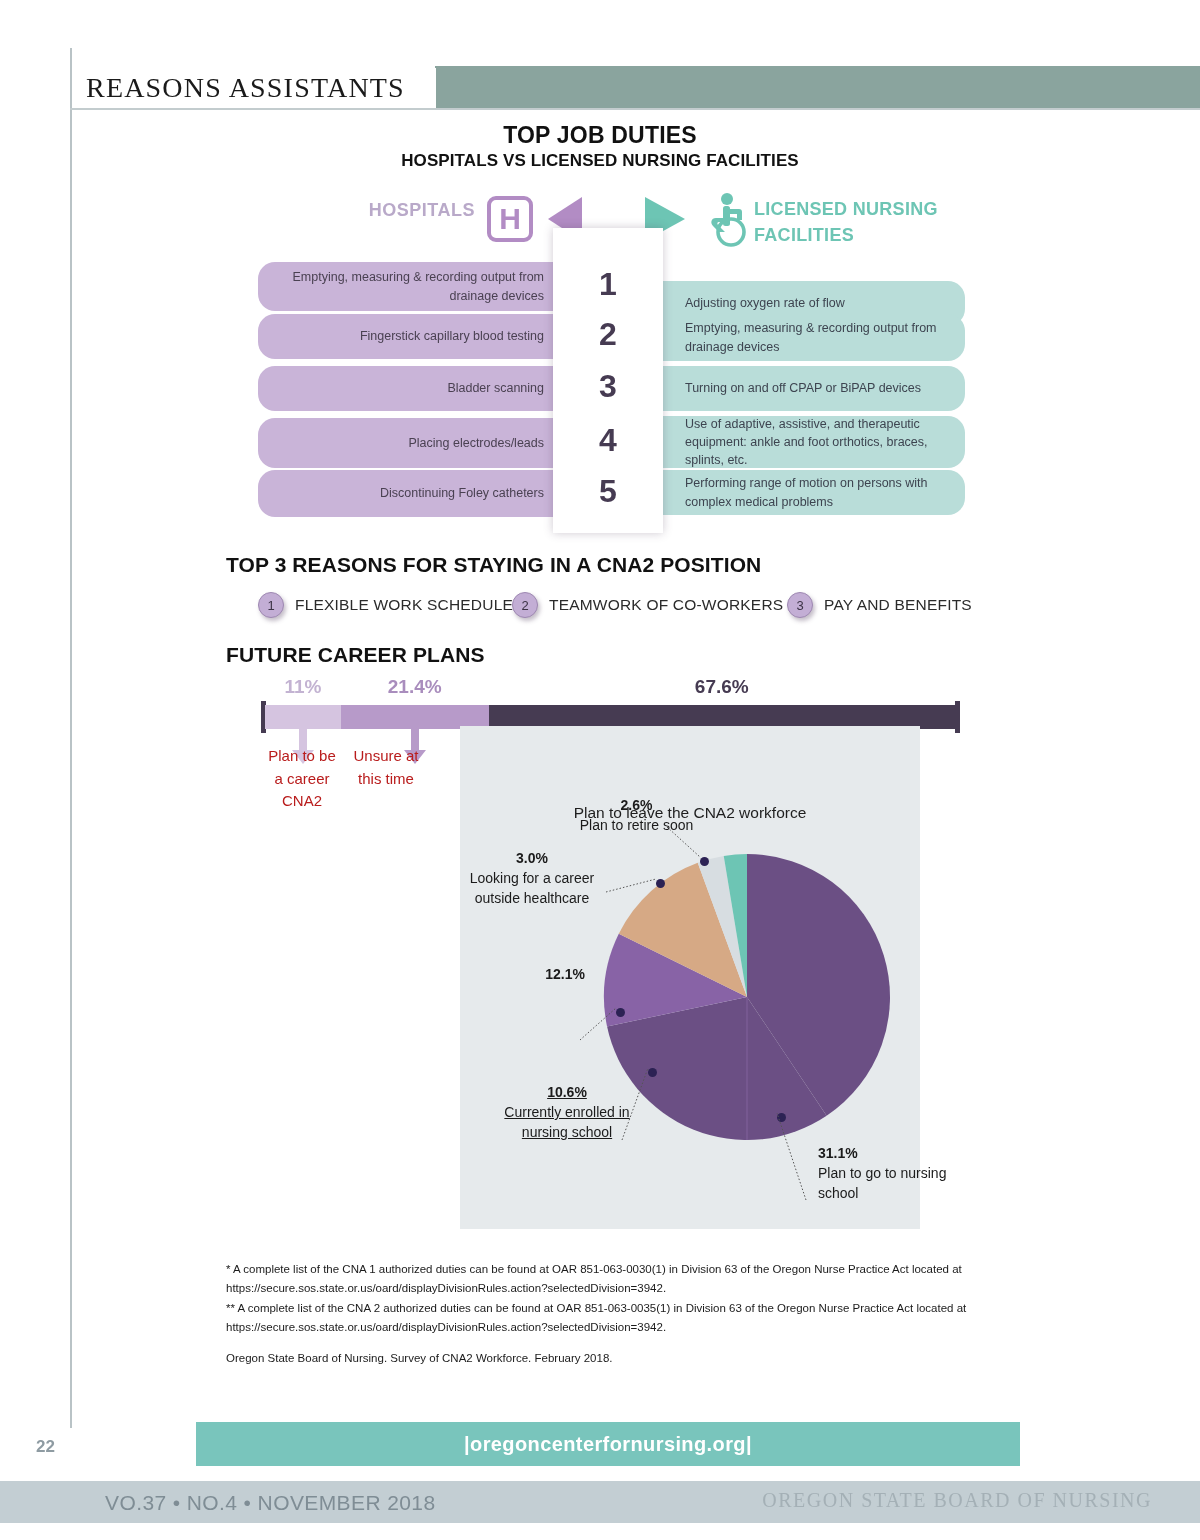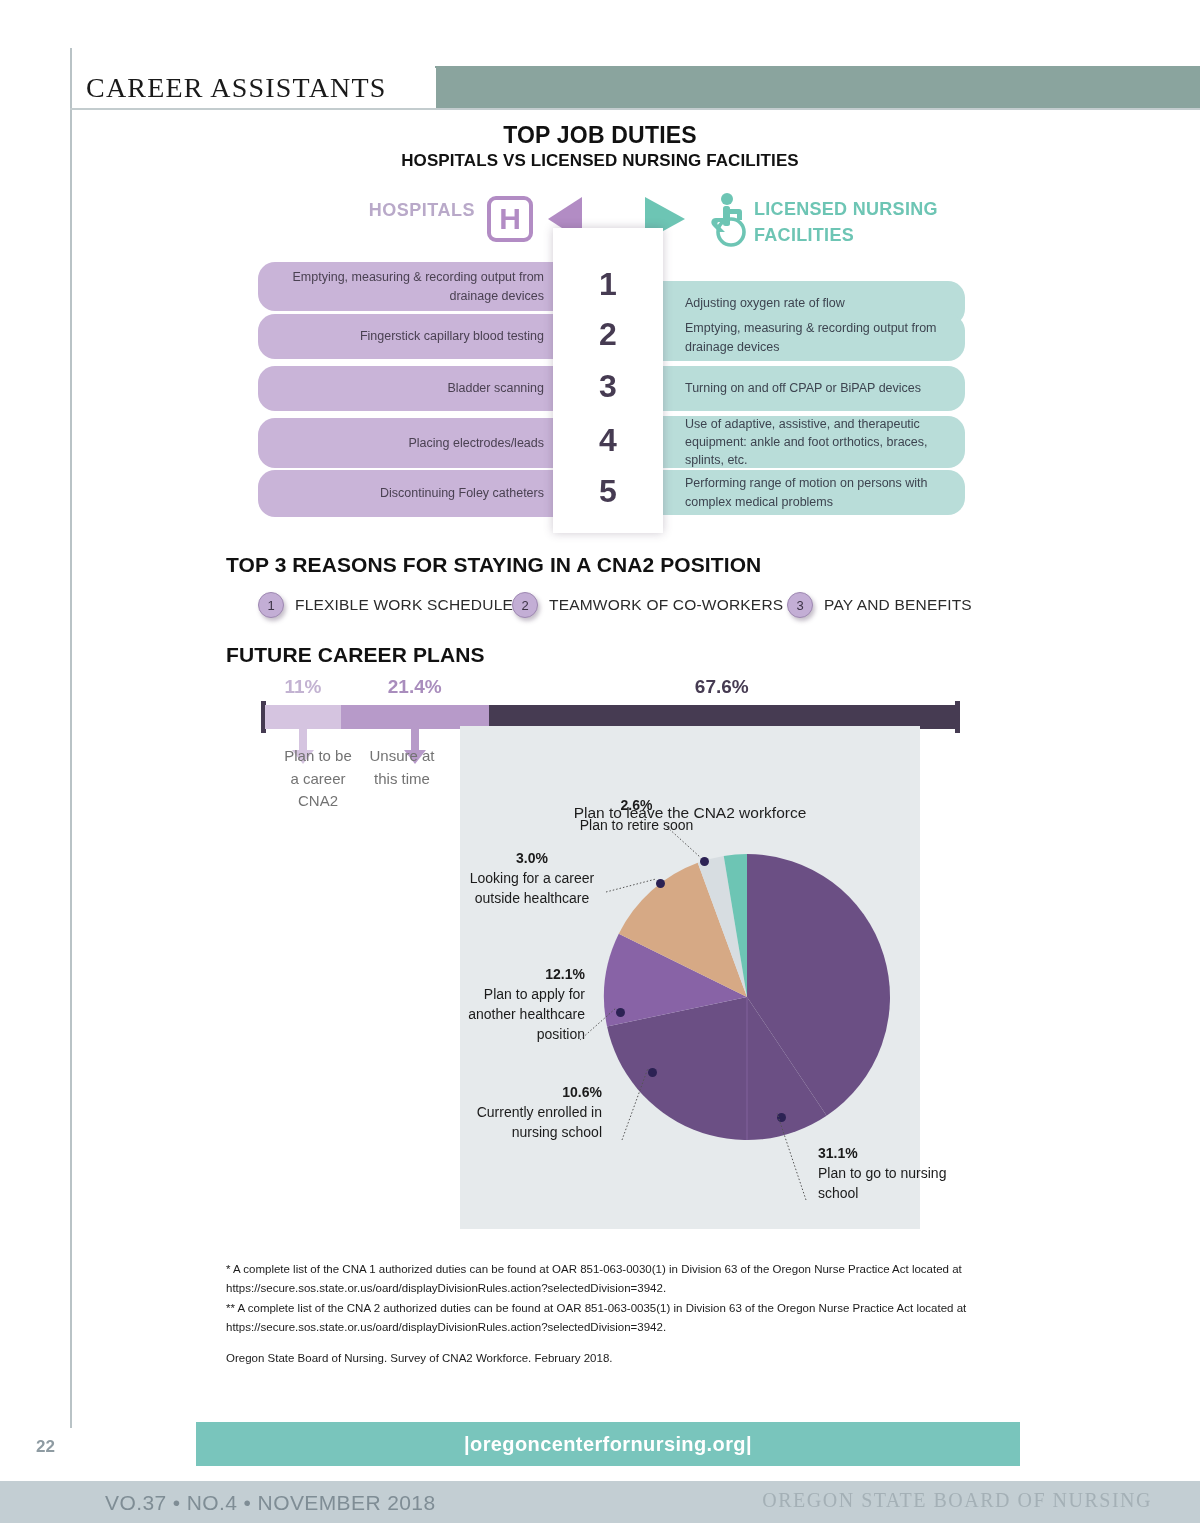--- a/index.html
+++ b/index.html
@@ -244,24 +244,23 @@
     border-left: 11px solid transparent;
     border-right: 11px solid transparent;
   }
   .down-stem {
     position: absolute;
     width: 8px;
   }
   .seg-caption {
     position: absolute;
     font-size: 15px;
-    color: #737373;
+    color: #b91c1c;
     text-align: center;
     line-height: 1.5;
-    margin-left: 16px;
   }
 
   
   .pie-panel {
     position: absolute;
     left: 460px; top: 726px;
     width: 460px; height: 503px;
     background: #e6eaec;
   }
   .pie-heading {
@@ -351,21 +350,21 @@
     font-size: 20px;
     color: #a4b0b6;
     letter-spacing: 1.5px;
   }
 </style>
 </head>
 <body>
 
 <div class="page-rule-left"></div>
 <div class="header-band"></div>
-<div class="header-title">CAREER ASSISTANTS</div>
+<div class="header-title">REASONS ASSISTANTS</div>
 <div class="header-underline"></div>
 
 <div class="duties-title">TOP JOB DUTIES</div>
 <div class="duties-subtitle">HOSPITALS VS LICENSED NURSING FACILITIES</div>
 
 <div class="hosp-label">HOSPITALS</div>
 <div class="h-icon">H</div>
 <div class="arrow-left"></div>
 <div class="arrow-right"></div>
 <div class="wheelchair-icon">
@@ -479,27 +478,26 @@
     <div class="pie-label" style="left: 462px; top: 849px; width: 140px; text-align: center;">
       <div style="font-weight: bold;">3.0%</div>
       <div>Looking for a career outside healthcare</div>
     </div>
     <div class="dot" style="left: 656px; top: 879px;"></div>
     <svg width="1200" height="1540" style="position: absolute; left: 0px; top: 0px; pointer-events: none;">
       <path d="M 606 892 L 656 879" stroke="#555" stroke-width="1" stroke-dasharray="1.5,2" fill="none"></path>
     </svg>
     <div class="pie-label" style="left: 440px; top: 965px; width: 145px; text-align: right;">
       <div style="font-weight: bold;">12.1%</div>
-      <div>Plan to apply for another healthcare position</div>
     </div>
     <div class="dot" style="left: 616px; top: 1008px;"></div>
     <svg width="1200" height="1540" style="position: absolute; left: 0px; top: 0px; pointer-events: none;">
       <path d="M 580 1040 L 616 1008" stroke="#555" stroke-width="1" stroke-dasharray="1.5,2" fill="none"></path>
     </svg>
-    <div class="pie-label" style="left: 454px; top: 1083px; width: 148px; text-align: right;">
+    <div class="pie-label" style="left: 493px; top: 1083px; width: 148px; text-align: center; text-decoration: underline;">
       <div style="font-weight: bold;">10.6%</div>
       <div>Currently enrolled in nursing school</div>
     </div>
     <div class="dot" style="left: 648px; top: 1068px;"></div>
     <svg width="1200" height="1540" style="position: absolute; left: 0px; top: 0px; pointer-events: none;">
       <path d="M 622 1140 L 648 1068" stroke="#555" stroke-width="1" stroke-dasharray="1.5,2" fill="none"></path>
     </svg>
     <div class="pie-label" style="left: 818px; top: 1144px; width: 150px; text-align: left;">
       <div style="font-weight: bold;">31.1%</div>
       <div>Plan to go to nursing school</div>

